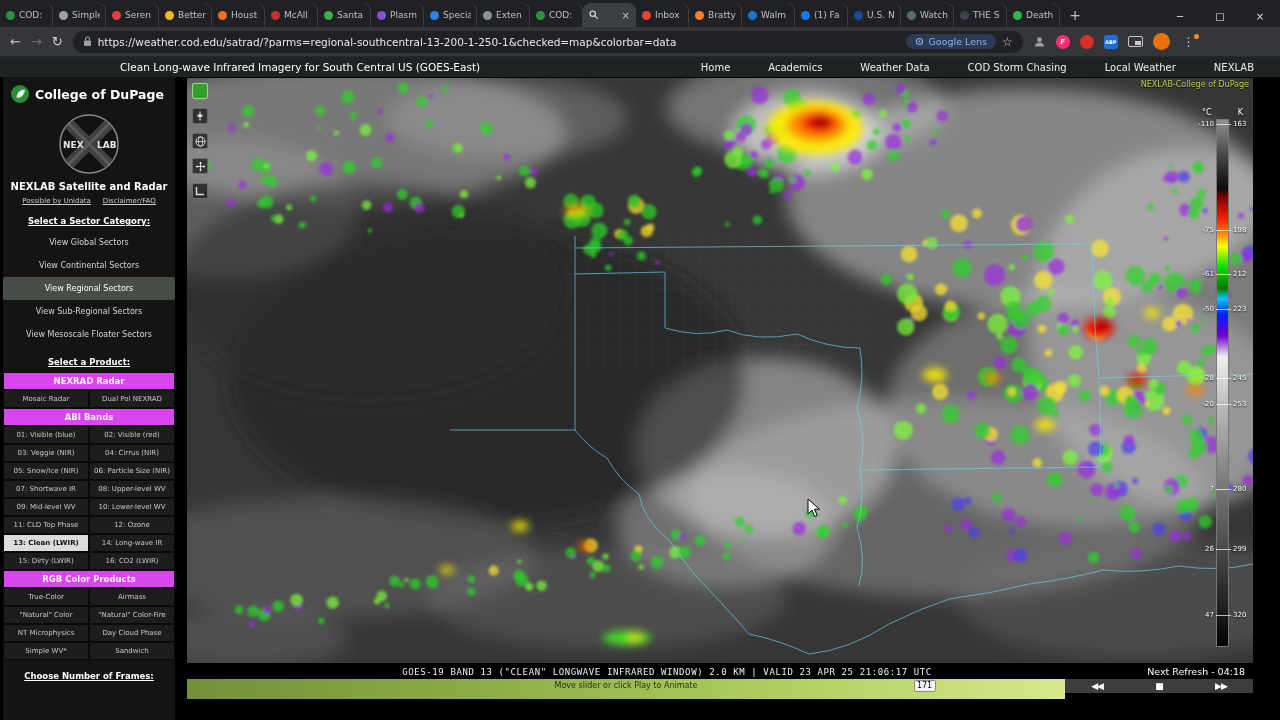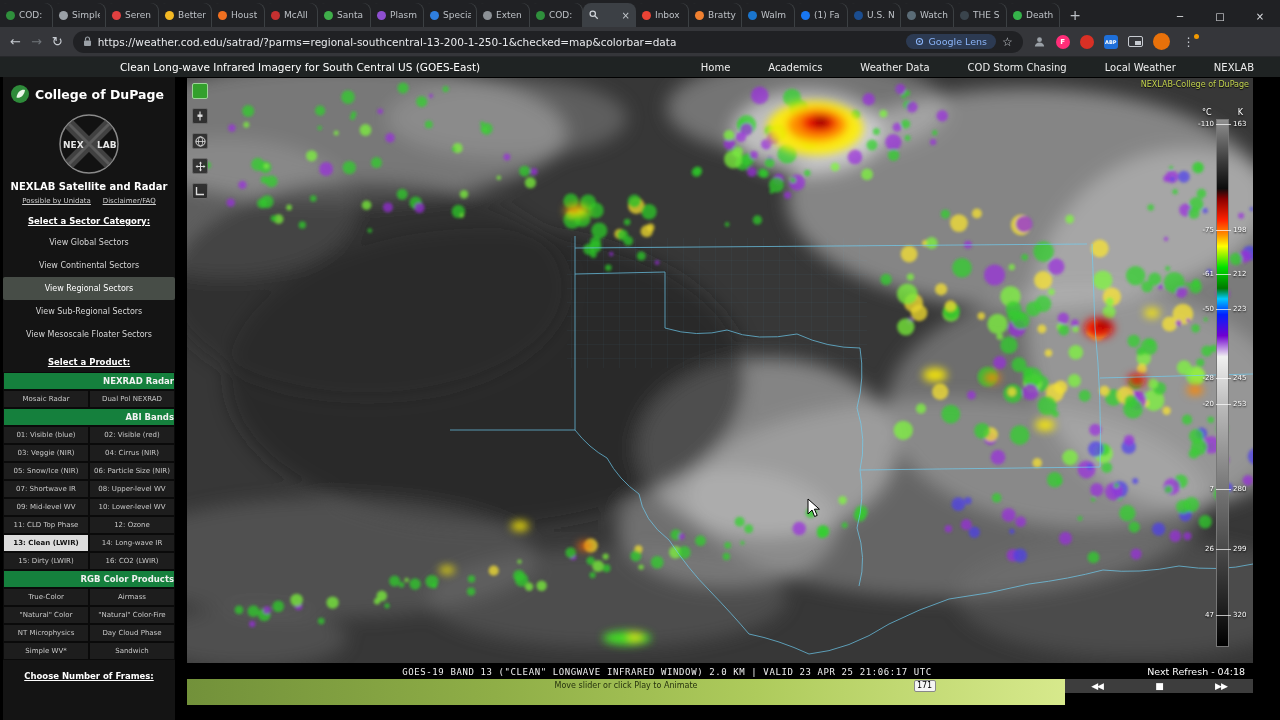--- a/index.html
+++ b/index.html
@@ -52,21 +52,21 @@
   
   .sidebar{position:absolute;left:3px;top:0;width:172px;height:100%;background:#141414;color:#ccc;overflow:hidden;}
   .brand{display:flex;align-items:center;gap:6px;padding:8px 8px 4px;color:#fff;font-size:12.5px;font-weight:bold;}
   .nexlogo{display:flex;justify-content:center;margin:6px 0 4px;}
   .apptitle{color:#fff;font-weight:bold;font-size:10px;text-align:center;margin-top:6px;}
   .linksrow{display:flex;justify-content:center;gap:12px;font-size:7px;color:#cfcfcf;margin-top:5px;text-decoration:underline;}
   .linksrow span{text-decoration:underline;}
   .sec-label{color:#fff;font-weight:bold;font-size:8.5px;text-align:center;margin:11px 0 5px;text-decoration:underline;}
   .sector{color:#d6d6d6;font-size:8px;text-align:center;padding:7px 0;}
   .sector.active{background:#474d47;border-radius:2px;color:#fff;}
-  .prodhead{background:#15803d;color:#f2f2f2;font-weight:bold;font-size:8.5px;text-align:right;
+  .prodhead{background:#d946ef;color:#f2f2f2;font-weight:bold;font-size:8.5px;text-align:center;
             padding:3px 0;border:1px solid #0a0a0a;}
   .grid{display:grid;grid-template-columns:1fr 1fr;}
   .cell{font-size:7px;line-height:8px;padding:4px 1px;text-align:center;background:#1d1d1d;
         border:0.5px solid #0a0a0a;color:#c9c9c9;white-space:nowrap;overflow:hidden;}
   .cell.activecell{background:#dcdcdc;color:#111;font-weight:bold;}
 
   
   .map-area{position:absolute;left:187px;top:1px;width:1066px;height:585px;background:#383838;overflow:hidden;}
   .map-area svg.wx{position:absolute;inset:0;}
   .maptools{position:absolute;left:5px;top:5px;display:flex;flex-direction:column;gap:9px;z-index:6;}
@@ -93,21 +93,21 @@
   .cbc{position:absolute;right:32px;top:-4px;font-size:7px;color:#fff;text-shadow:0 1px 2px #000;}
   .cbk{position:absolute;left:34px;top:-4px;font-size:7px;color:#fff;text-shadow:0 1px 2px #000;}
 
   
   .captionbar{position:absolute;left:187px;top:587px;width:1066px;height:15px;background:#000;
               display:flex;align-items:center;color:#eee;}
   .caption{flex:1;text-align:center;font-family:"DejaVu Sans Mono","Liberation Mono",monospace;
            font-size:9px;letter-spacing:.6px;white-space:nowrap;}
   .refresh{flex:0 0 auto;font-size:9.5px;padding-right:8px;color:#fff;white-space:nowrap;}
   .sliderrow{position:absolute;left:187px;top:602px;width:1066px;height:14px;display:flex;}
-  .track{position:relative;flex:0 0 878px;height:26px;
+  .track{position:relative;flex:0 0 878px;height:20px;
          background:linear-gradient(90deg,#72913a 0%,#8fae47 35%,#aecb5c 65%,#d7e98c 100%);}
   .hint{position:absolute;inset:0;text-align:center;font-size:8px;line-height:14px;color:#26330e;}
   .handle{position:absolute;top:1px;width:22px;height:12px;background:#f4f4f4;border:1px solid #888;
           border-radius:2px;font-size:8px;line-height:10px;text-align:center;color:#000;z-index:2;}
   .ctrls{flex:1;background:#3d3d3d;display:flex;align-items:center;justify-content:space-around;color:#fff;}
   .ctrlbtn{font-size:9px;letter-spacing:-1px;}
 </style>
 </head>
 <body>
 

